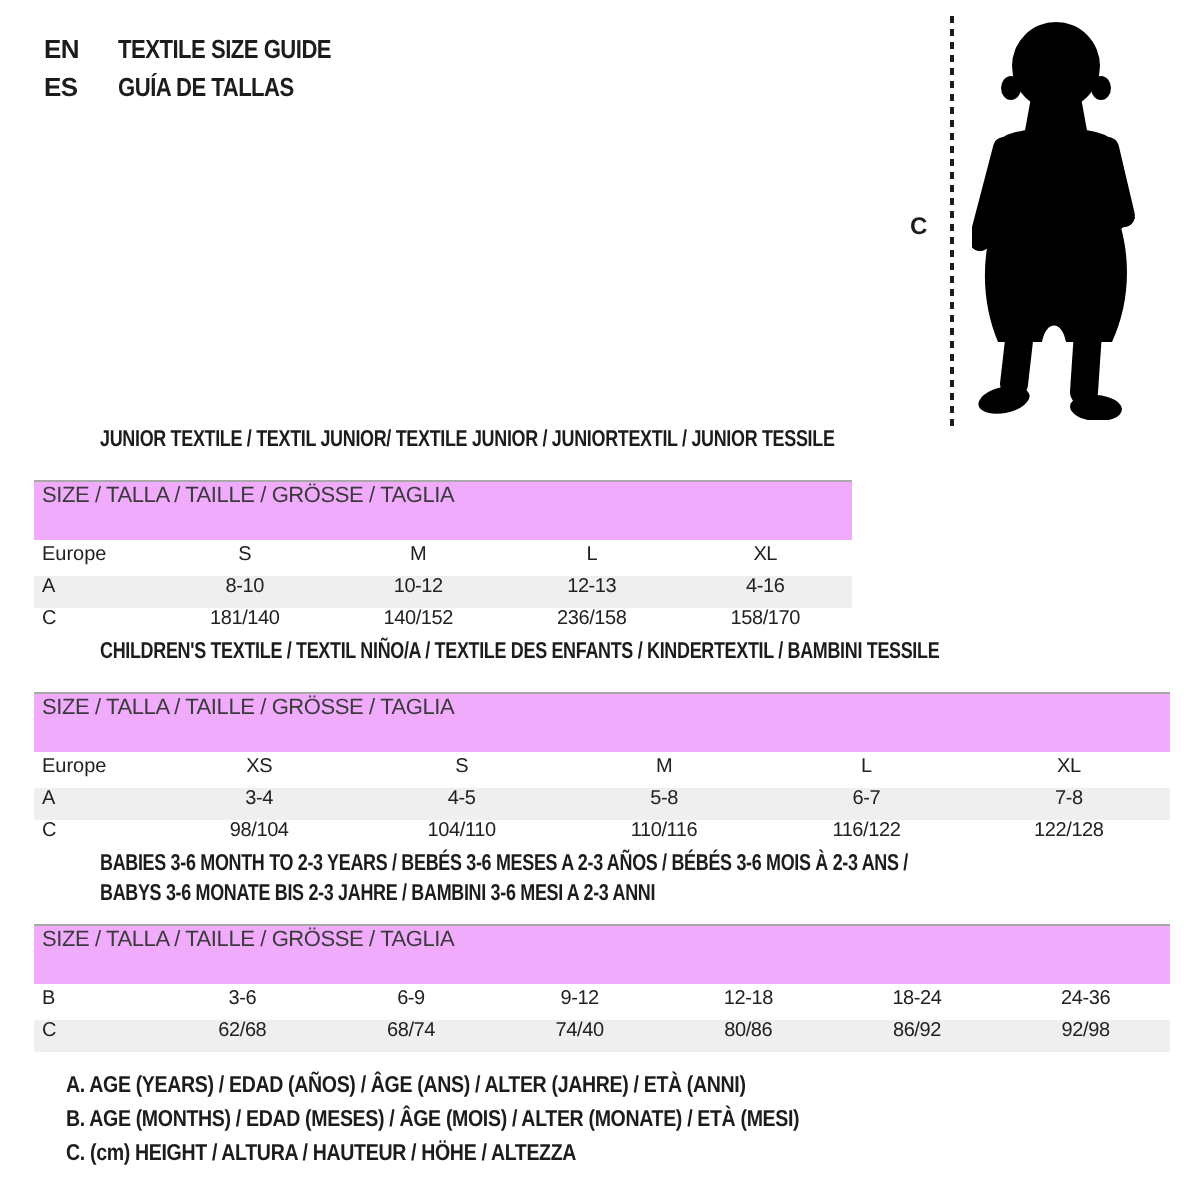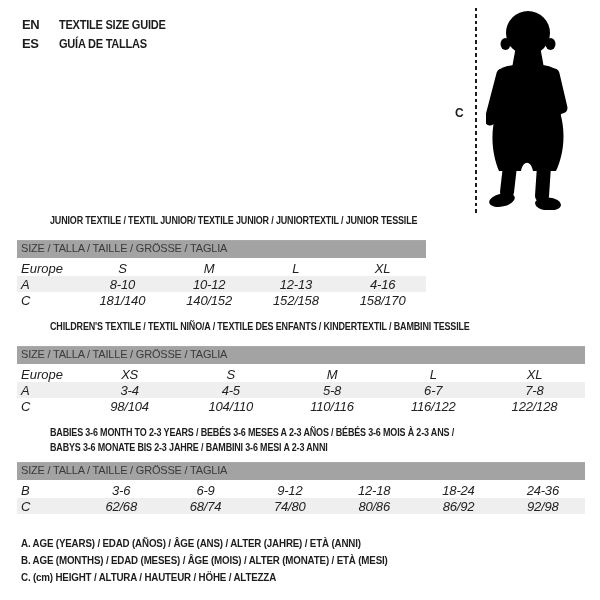--- a/index.html
+++ b/index.html
@@ -15,35 +15,35 @@
   
   .dash-line { position:absolute; left:475px; top:8px; width:2px; height:206px;
     background-image:repeating-linear-gradient(to bottom,#1c1c1c 0px,#1c1c1c 3.5px,transparent 3.5px,transparent 6.5px); }
   .fig-label { position:absolute; left:455px; top:106px; font-size:12px; font-weight:bold; }
   .baby { position:absolute; left:486px; top:8px; }
   
   .sec-title { position:absolute; left:19px; font-size:11.5px; font-weight:bold; line-height:15px; white-space:nowrap;margin-left:31px; }
   .sec-title > div, .sec-title > span { transform:scaleX(0.78); transform-origin:0 50%; display:block; white-space:nowrap; letter-spacing:-0.2px; }
   
   .size-table { position:absolute; left:17px; }
-  .t-head { height:18px; line-height:14px; background:#a3a3a3; border-top:1px solid #a9a9a9;
+  .t-head { height:30px; line-height:14px; background:#f0abfc; border-top:1px solid #a9a9a9;
     padding-left:4px; font-size:11px; color:#3a3a3a; letter-spacing:-0.2px; margin-bottom:2px;
     white-space:nowrap; overflow:hidden; box-sizing:border-box; }
-  .t-row { height:16px; display:flex; align-items:flex-end; font-size:13px; color:#222;font-style:italic; }
+  .t-row { height:16px; display:flex; align-items:flex-start; font-size:10px; color:#222; }
   .t-row.shaded { background:#efefef; }
   .t-label { width:58px; padding-left:4px; flex:none; }
   .t-cell { flex:1 1 0; text-align:center; letter-spacing:-0.2px; }
   .tbl-junior { top:240px; width:409px; }
   .tbl-children { top:346px; width:568px; }
   .tbl-babies { top:462px; width:568px; }
   .title-junior { top:213px; }
   .title-children { top:319px; }
   .title-babies { top:425px; }
   
-  .legend { position:absolute; left:21px; top:534px; }
+  .legend { position:absolute; left:33px; top:534px; }
   .legend-row { height:17px; display:flex; align-items:center; font-size:11.5px; font-weight:bold; }
   .legend-row > span { transform:scaleX(0.85); transform-origin:0 50%; white-space:nowrap; letter-spacing:-0.2px; }
 </style>
 </head>
 <body>
 
 <div class="canvas">
 
   <div class="lang-list">
     <div class="lang-row">
@@ -92,21 +92,21 @@
         <span class="t-label">A</span>
         <span class="t-cell">8-10</span>
         <span class="t-cell">10-12</span>
         <span class="t-cell">12-13</span>
         <span class="t-cell">4-16</span>
       </div>
       <div class="t-row">
         <span class="t-label">C</span>
         <span class="t-cell">181/140</span>
         <span class="t-cell">140/152</span>
-        <span class="t-cell">152/158</span>
+        <span class="t-cell">236/158</span>
         <span class="t-cell">158/170</span>
       </div>
     </div>
 
   <div class="sec-title title-children">
     <div>CHILDREN'S TEXTILE / TEXTIL NIÑO/A / TEXTILE DES ENFANTS / KINDERTEXTIL / BAMBINI TESSILE</div>
   </div>
   <div class="size-table tbl-children">
       <div class="t-head">SIZE / TALLA / TAILLE / GRÖSSE / TAGLIA</div>
       <div class="t-row">
@@ -147,21 +147,21 @@
         <span class="t-cell">6-9</span>
         <span class="t-cell">9-12</span>
         <span class="t-cell">12-18</span>
         <span class="t-cell">18-24</span>
         <span class="t-cell">24-36</span>
       </div>
       <div class="t-row shaded">
         <span class="t-label">C</span>
         <span class="t-cell">62/68</span>
         <span class="t-cell">68/74</span>
-        <span class="t-cell">74/80</span>
+        <span class="t-cell">74/40</span>
         <span class="t-cell">80/86</span>
         <span class="t-cell">86/92</span>
         <span class="t-cell">92/98</span>
       </div>
     </div>
 
   <div class="legend">
     <div class="legend-row">
       <span>A. AGE (YEARS) / EDAD (AÑOS) / ÂGE (ANS) / ALTER (JAHRE) / ETÀ (ANNI)</span>
     </div>

